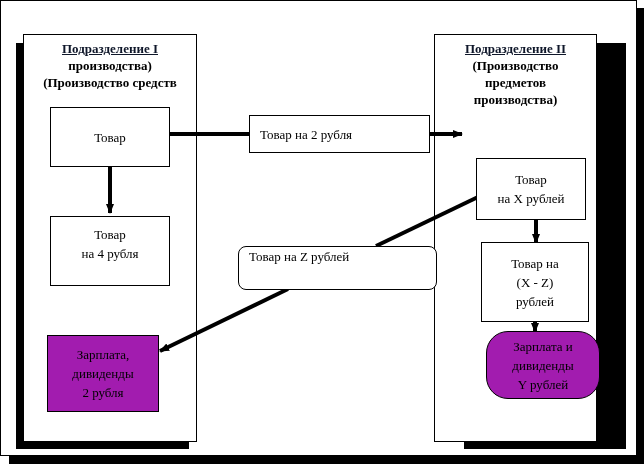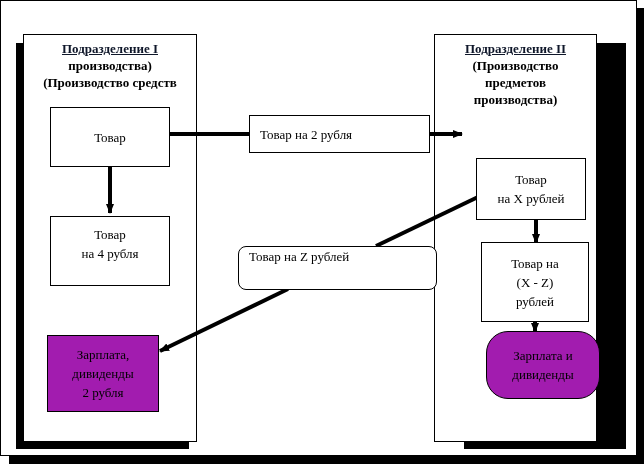--- a/index.html
+++ b/index.html
@@ -100,14 +100,15 @@
   <div>
     <span>Товар на</span>
     <span>(X - Z)</span>
     <span>рублей</span>
   </div>
 </div>
 <div class="abs box orange" style="left:486px;top:331px;width:114px;height:68px;border-radius:22px;">
   <div>
     <span>Зарплата и</span>
     <span>дивиденды</span>
+    <span>Y рублей</span>
   </div>
 </div>
 
 </body></html>

